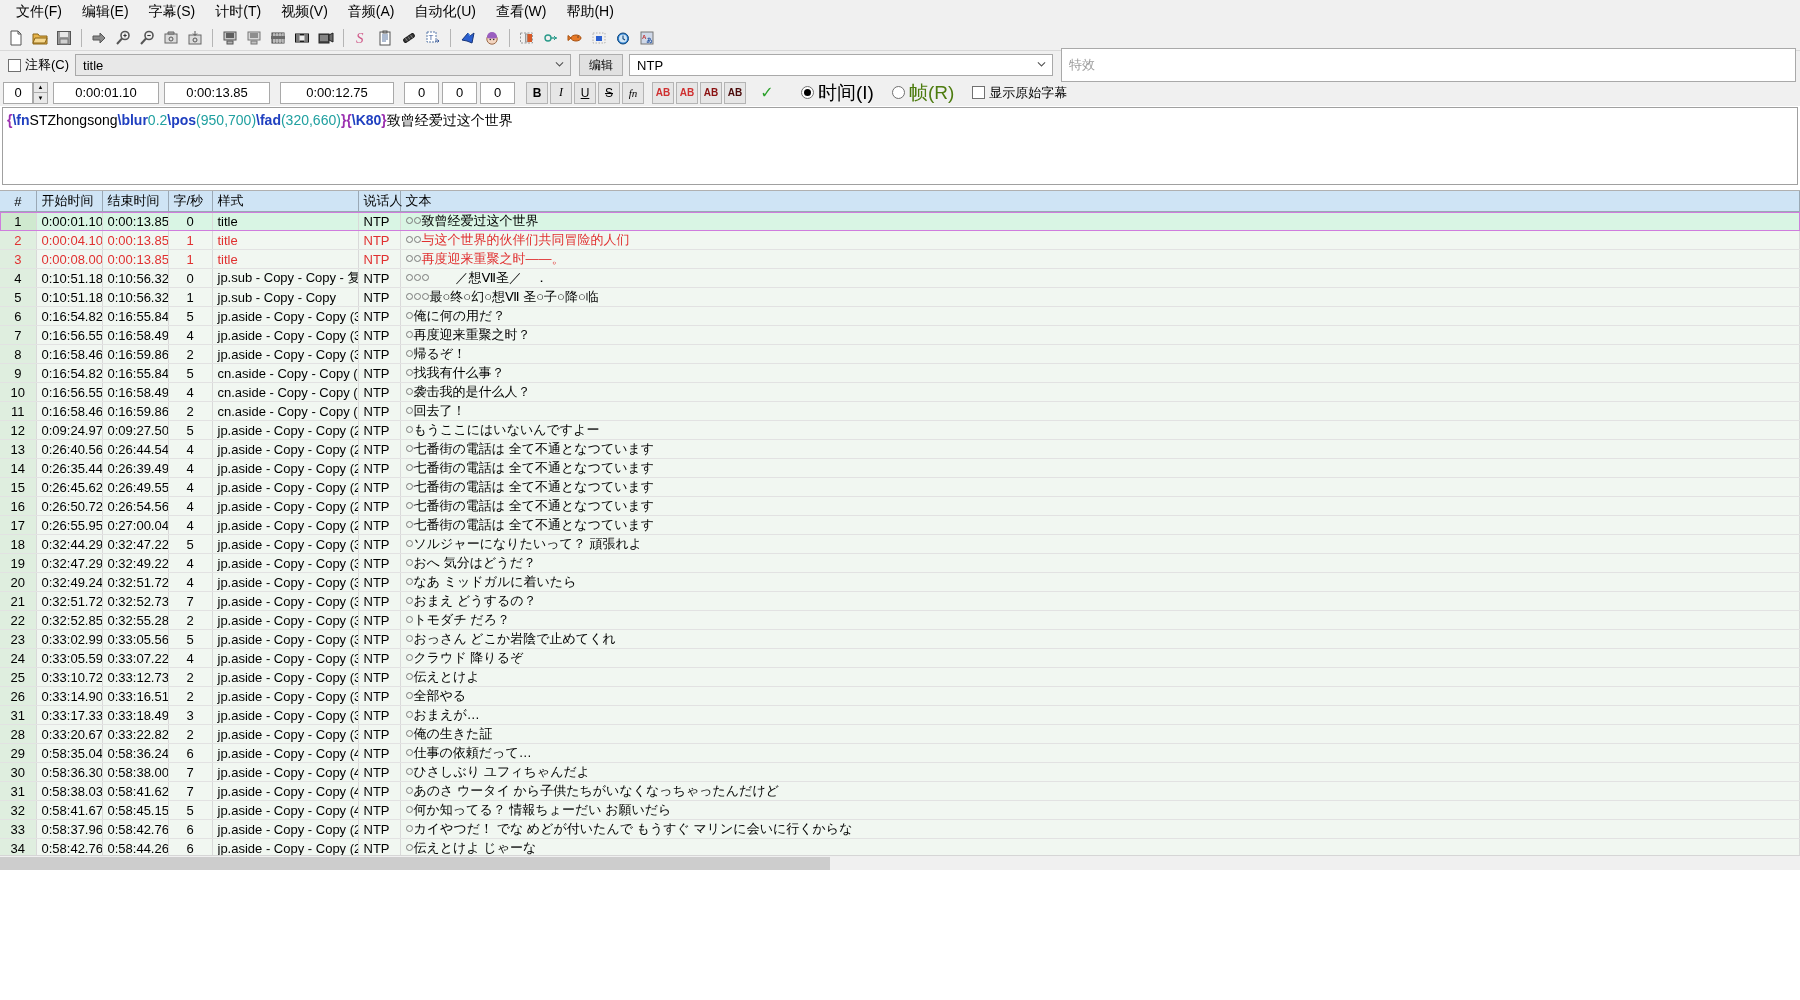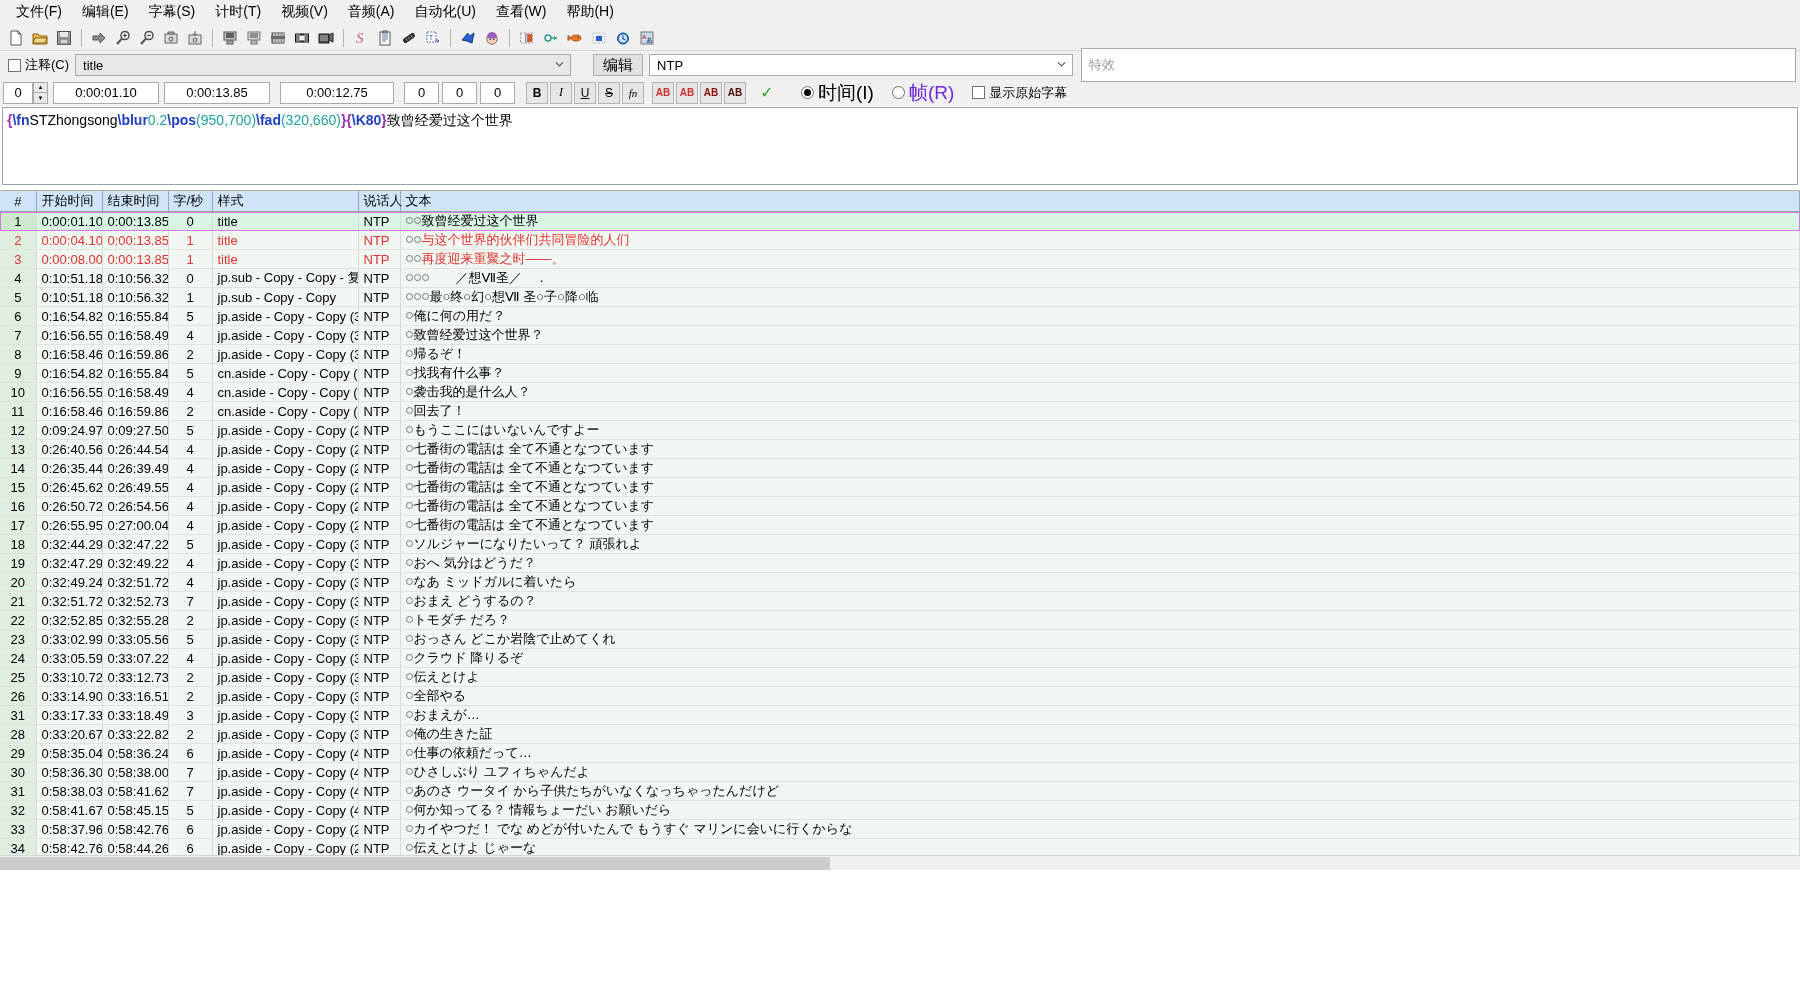--- a/index.html
+++ b/index.html
@@ -95,23 +95,22 @@
     display: flex; align-items: center;
     padding: 16px 7px;
     font-size: 13px;
   }
   .small-btn {
     height: 22px;
     background: #e1e1e1;
     border: 1px solid #adadad;
     padding: 0 9px;
     display: flex; align-items: center;
-    font-size: 15px;
+    font-size: 12px;
     cursor: default;
-    margin-left: 14px;
   }
   .placeholder { color: #9a9a9a; }
 
   
   #editbar2 {
     height: 27px;
     background: #f0f0f0;
     display: flex;
     align-items: center;
     padding: 0 3px;
@@ -485,21 +484,21 @@
   <div style="width:8px;"></div>
   <div class="fmt-btn" style="border:none; background:transparent; color:#2aa02a; font-size:16px; font-weight:bold;">✓</div>
   <div style="width:16px;"></div>
   <div class="radio-wrap">
     <span class="radio on"></span>
     <span>时间(I)</span>
   </div>
   <div style="width:12px;"></div>
   <div class="radio-wrap">
     <span class="radio"></span>
-    <span style="color:#6d28d9;">帧(R)</span>
+    <span style="color:#4d7c0f;">帧(R)</span>
   </div>
   <div style="width:14px;"></div>
   <div class="chk-wrap">
     <span class="chkbox"></span>
     <span>显示原始字幕</span>
   </div>
 </div>
 
 <div id="textedit">
   <span>
@@ -584,21 +583,21 @@
           <td>NTP</td>
           <td class="txtcell"><span class="dot"></span><span>俺に何の用だ？</span></td>
         </tr>
         <tr class="normal">
           <td class="num">7</td>
           <td class="c">0:16:56.55</td>
           <td class="c">0:16:58.49</td>
           <td class="c">4</td>
           <td>jp.aside - Copy - Copy  (3)</td>
           <td>NTP</td>
-          <td class="txtcell"><span class="dot"></span><span>致曾经爱过这个世界？</span></td>
+          <td class="txtcell"><span class="dot"></span><span>再度迎来重聚之时？</span></td>
         </tr>
         <tr class="normal">
           <td class="num">8</td>
           <td class="c">0:16:58.46</td>
           <td class="c">0:16:59.86</td>
           <td class="c">2</td>
           <td>jp.aside - Copy - Copy  (3)</td>
           <td>NTP</td>
           <td class="txtcell"><span class="dot"></span><span>帰るぞ！</span></td>
         </tr>

